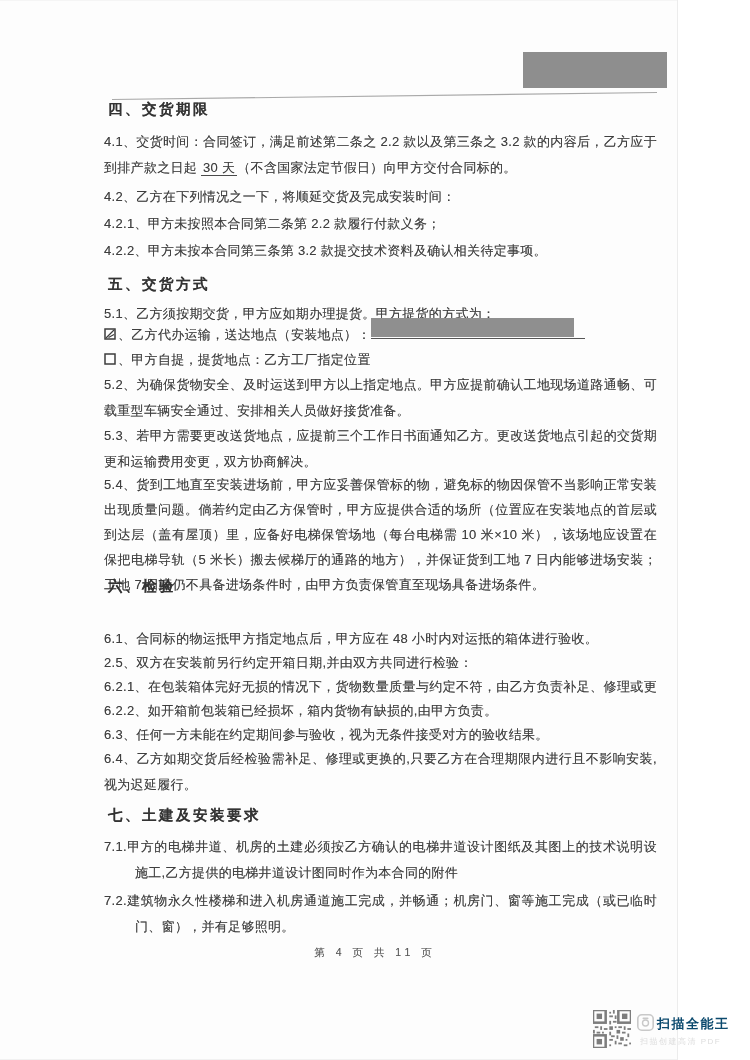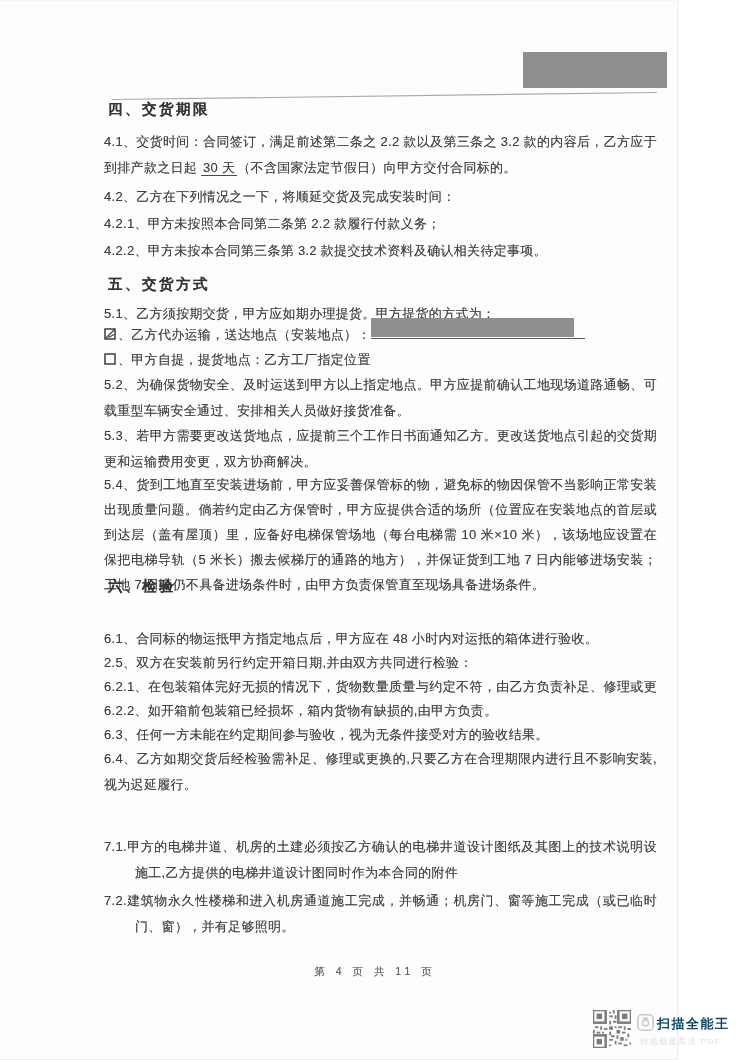--- a/index.html
+++ b/index.html
@@ -59,21 +59,20 @@
   }
   .blank .mask{
     position:absolute;left:0;bottom:1px;width:203px;height:19px;
     background:#8f8f8f;
   }
   .footer{
     position:absolute;left:0;top:946px;width:750px;
     text-align:center;font-size:10.5px;color:#5a5a5a;
     letter-spacing:4px;
     text-shadow:0 0 .5px rgba(80,80,80,.5);
-    margin-top:19px;
   }
   
   .wm{position:absolute;left:590px;top:1005px;width:160px;height:55px;}
   .wm-qr{position:absolute;left:3px;top:5px;}
   .wm-logo{position:absolute;left:47px;top:9px;}
   .wm-title{
     position:absolute;left:67px;top:10px;
     font-size:13px;font-weight:bold;color:#0c4a6e;letter-spacing:1.5px;
     white-space:nowrap;
   }
@@ -166,20 +165,21 @@
     <div class="ln">6.2.2、如开箱前包装箱已经损坏，箱内货物有缺损的,由甲方负责。</div>
   </div>
   <div class="blk" style="top:722px">
     <div class="ln">6.3、任何一方未能在约定期间参与验收，视为无条件接受对方的验收结果。</div>
   </div>
   <div class="blk" style="top:746px">
     <div class="ln full">6.4、乙方如期交货后经检验需补足、修理或更换的,只要乙方在合理期限内进行且不影响安装,不</div>
     <div class="ln">视为迟延履行。</div>
   </div>
 
+  <div class="hd" style="top:806px">七、土建及安装要求</div>
 
   <div class="blk lh27" style="top:833px">
     <div class="ln full">7.1.甲方的电梯井道、机房的土建必须按乙方确认的电梯井道设计图纸及其图上的技术说明设计和</div>
     <div class="ln indent">施工,乙方提供的电梯井道设计图同时作为本合同的附件</div>
   </div>
 
   <div class="blk lh27" style="top:887px">
     <div class="ln full">7.2.建筑物永久性楼梯和进入机房通道施工完成，并畅通；机房门、窗等施工完成（或已临时设置</div>
     <div class="ln indent">门、窗），并有足够照明。</div>
   </div>

